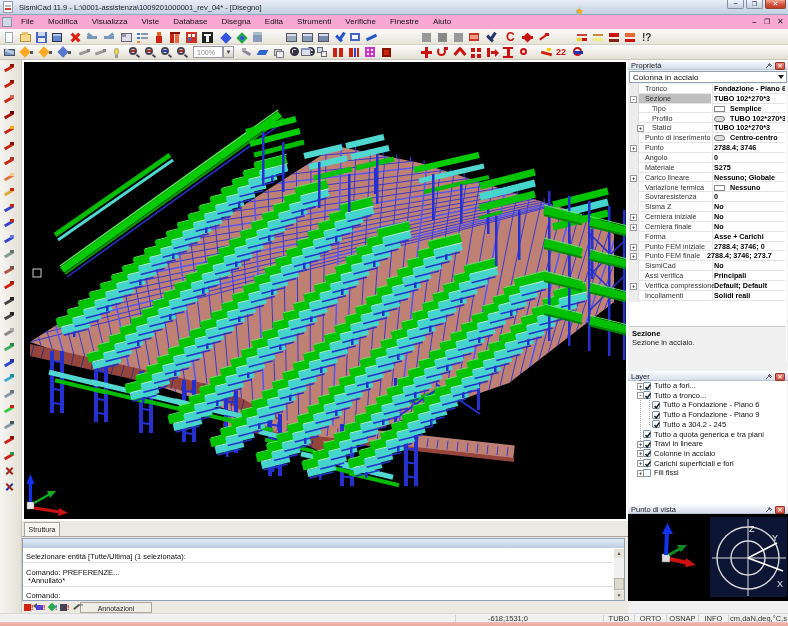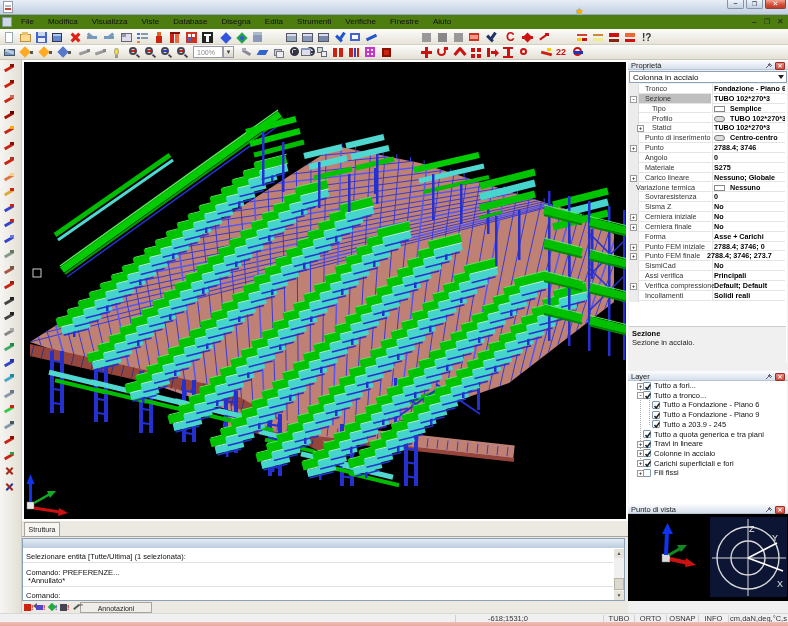--- a/index.html
+++ b/index.html
@@ -12,26 +12,27 @@
 .hbtn { position:absolute; top:1.5px; width:10px; height:8px; }
 .menu span { padding:0 7px; }
 </style></head>
 <body>
 
 <div class="abs" style="left:0;top:0;width:788px;height:15px;background:linear-gradient(#e8eef6,#c2d0e2);border-bottom:1px solid #98a8bc">
   <div class="abs" style="left:3px;top:1px;width:10px;height:12px;background:#fff;border:1px solid #99a">
       <div class="abs" style="left:1px;top:3px;width:6px;height:2px;background:#b0bac8"></div>
       <div class="abs" style="left:1px;top:6px;width:6px;height:2px;background:#cc4433"></div>
     </div>
+  <div class="abs" style="left:19px;top:1px;font-size:7.5px;line-height:13px;color:#1a1a28">SismiCad 11.9 - L:\0001-assistenza\1009201000001_rev_04* - [Disegno]</div>
   <div class="abs" style="left:727px;top:0;width:17px;height:9px;background:linear-gradient(#eef4fa,#c2d0e0);border:1px solid #8494a6;border-top:none;border-radius:0 0 2px 2px;font:bold 7px/6px 'Liberation Sans';text-align:center;color:#334">–</div>
   <div class="abs" style="left:746px;top:0;width:17px;height:9px;background:linear-gradient(#eef4fa,#c2d0e0);border:1px solid #8494a6;border-top:none;border-radius:0 0 2px 2px;font-size:6px;line-height:8px;text-align:center;color:#334">❐</div>
   <div class="abs" style="left:765px;top:0;width:21px;height:9px;background:linear-gradient(#f2a492,#d4543c 55%,#c03a24);border:1px solid #8a4434;border-top:none;border-radius:0 0 2px 2px;font-size:7px;line-height:8px;text-align:center;color:#fff">✕</div>
 </div>
 
-<div class="abs menu" style="left:0;top:15px;width:788px;height:14px;background:#4d7c0f;font-size:8px;line-height:14px;color:#111;white-space:nowrap">
+<div class="abs menu" style="left:0;top:15px;width:788px;height:14px;background:#f9a8d4;font-size:8px;line-height:14px;color:#111;white-space:nowrap">
   <div class="abs" style="left:2px;top:2px;width:10px;height:10px;background:#cdd8e4;border:1px solid #8898aa"></div>
   <span style="margin-left:14px">File</span><span>Modifica</span><span>Visualizza</span><span>Viste</span><span>Database</span><span>Disegna</span><span>Edita</span><span>Strumenti</span><span>Verifiche</span><span>Finestre</span><span>Aiuto</span>
 </div>
 
 <div class="abs" style="left:0;top:29px;width:788px;height:16px;background:linear-gradient(#fcfcfb,#e6e3d8);border-bottom:1px solid #d4d0c4"></div>
 <div class="abs" style="left:0;top:45px;width:788px;height:15px;background:linear-gradient(#fcfcfb,#e3e0d5);border-bottom:1px solid #c9c5b8"></div>
 <div class="abs" style="left:3px;top:31px;width:13px;height:13px">
     <div class="abs" style="left:2px;top:1px;width:8px;height:11px;background:#fff;border:1px solid #98a8b8"></div>
   </div>
 <div class="abs" style="left:19px;top:31px;width:13px;height:13px">
@@ -1734,21 +1735,21 @@
     <div class="abs" style="left:84px;top:102.8px;width:73px;height:9.8px;border-bottom:1px solid #e4e4e4;border-left:1px solid #e4e4e4"></div>
     <div class="abs lbl" style="left:17px;top:102.8px;width:69px;height:9.8px">Materiale</div>
     <div class="abs val" style="left:86px;top:102.8px;width:71px;height:9.8px">S275</div>
     <div class="abs" style="left:11px;top:112.6px;width:72px;height:9.8px;border-bottom:1px solid #e4e4e4;"></div>
     <div class="abs" style="left:84px;top:112.6px;width:73px;height:9.8px;border-bottom:1px solid #e4e4e4;border-left:1px solid #e4e4e4"></div>
     <div class="abs exp" style="left:2px;top:114.6px">+</div>
     <div class="abs lbl" style="left:17px;top:112.6px;width:69px;height:9.8px">Carico lineare</div>
     <div class="abs val" style="left:86px;top:112.6px;width:71px;height:9.8px">Nessuno; Globale</div>
     <div class="abs" style="left:11px;top:122.5px;width:72px;height:9.8px;border-bottom:1px solid #e4e4e4;"></div>
     <div class="abs" style="left:84px;top:122.5px;width:73px;height:9.8px;border-bottom:1px solid #e4e4e4;border-left:1px solid #e4e4e4"></div>
-    <div class="abs lbl" style="left:8px;top:122.5px;width:69px;height:9.8px">Variazione termica</div>
+    <div class="abs lbl" style="left:17px;top:122.5px;width:69px;height:9.8px">Variazione termica</div>
     <div class="abs" style="left:86px;top:124.5px;width:11px;height:6px;background:#fff;border:1px solid #888"></div>
     <div class="abs val" style="left:102px;top:122.5px;width:55px;height:9.8px">Nessuno</div>
     <div class="abs" style="left:11px;top:132.3px;width:72px;height:9.8px;border-bottom:1px solid #e4e4e4;"></div>
     <div class="abs" style="left:84px;top:132.3px;width:73px;height:9.8px;border-bottom:1px solid #e4e4e4;border-left:1px solid #e4e4e4"></div>
     <div class="abs lbl" style="left:17px;top:132.3px;width:69px;height:9.8px">Sovraresistenza</div>
     <div class="abs val" style="left:86px;top:132.3px;width:71px;height:9.8px">0</div>
     <div class="abs" style="left:11px;top:142.2px;width:72px;height:9.8px;border-bottom:1px solid #e4e4e4;"></div>
     <div class="abs" style="left:84px;top:142.2px;width:73px;height:9.8px;border-bottom:1px solid #e4e4e4;border-left:1px solid #e4e4e4"></div>
     <div class="abs lbl" style="left:17px;top:142.2px;width:69px;height:9.8px">Sisma Z</div>
     <div class="abs val" style="left:86px;top:142.2px;width:71px;height:9.8px">No</div>
@@ -1831,21 +1832,21 @@
         <svg width="8" height="8" viewBox="0 0 8 8" style="display:block">
           <path d="M1.5 4 L3.2 6 L6.5 1.5" stroke="#222" stroke-width="1.5" fill="none"></path>
         </svg>
       </div>
       <div class="abs trlbl" style="left:34px;top:43.1px">Tutto a Fondazione - Piano 9</div>
       <div class="abs" style="left:23px;top:53.3px;width:8px;height:8px;background:#fdfdfd;border:1px solid #7a98af;border-radius:1px">
         <svg width="8" height="8" viewBox="0 0 8 8" style="display:block">
           <path d="M1.5 4 L3.2 6 L6.5 1.5" stroke="#222" stroke-width="1.5" fill="none"></path>
         </svg>
       </div>
-      <div class="abs trlbl" style="left:34px;top:52.8px">Tutto a 203.9 - 245</div>
+      <div class="abs trlbl" style="left:34px;top:52.8px">Tutto a 304.2 - 245</div>
       <div class="abs" style="left:14px;top:63.0px;width:8px;height:8px;background:#fdfdfd;border:1px solid #7a98af;border-radius:1px">
         <svg width="8" height="8" viewBox="0 0 8 8" style="display:block">
           <path d="M1.5 4 L3.2 6 L6.5 1.5" stroke="#222" stroke-width="1.5" fill="none"></path>
         </svg>
       </div>
       <div class="abs trlbl" style="left:25px;top:62.5px">Tutto a quota generica e tra piani</div>
       <div class="abs exp" style="left:8px;top:73.7px">+</div>
       <div class="abs" style="left:14px;top:72.7px;width:8px;height:8px;background:#fdfdfd;border:1px solid #7a98af;border-radius:1px">
         <svg width="8" height="8" viewBox="0 0 8 8" style="display:block">
           <path d="M1.5 4 L3.2 6 L6.5 1.5" stroke="#222" stroke-width="1.5" fill="none"></path>

